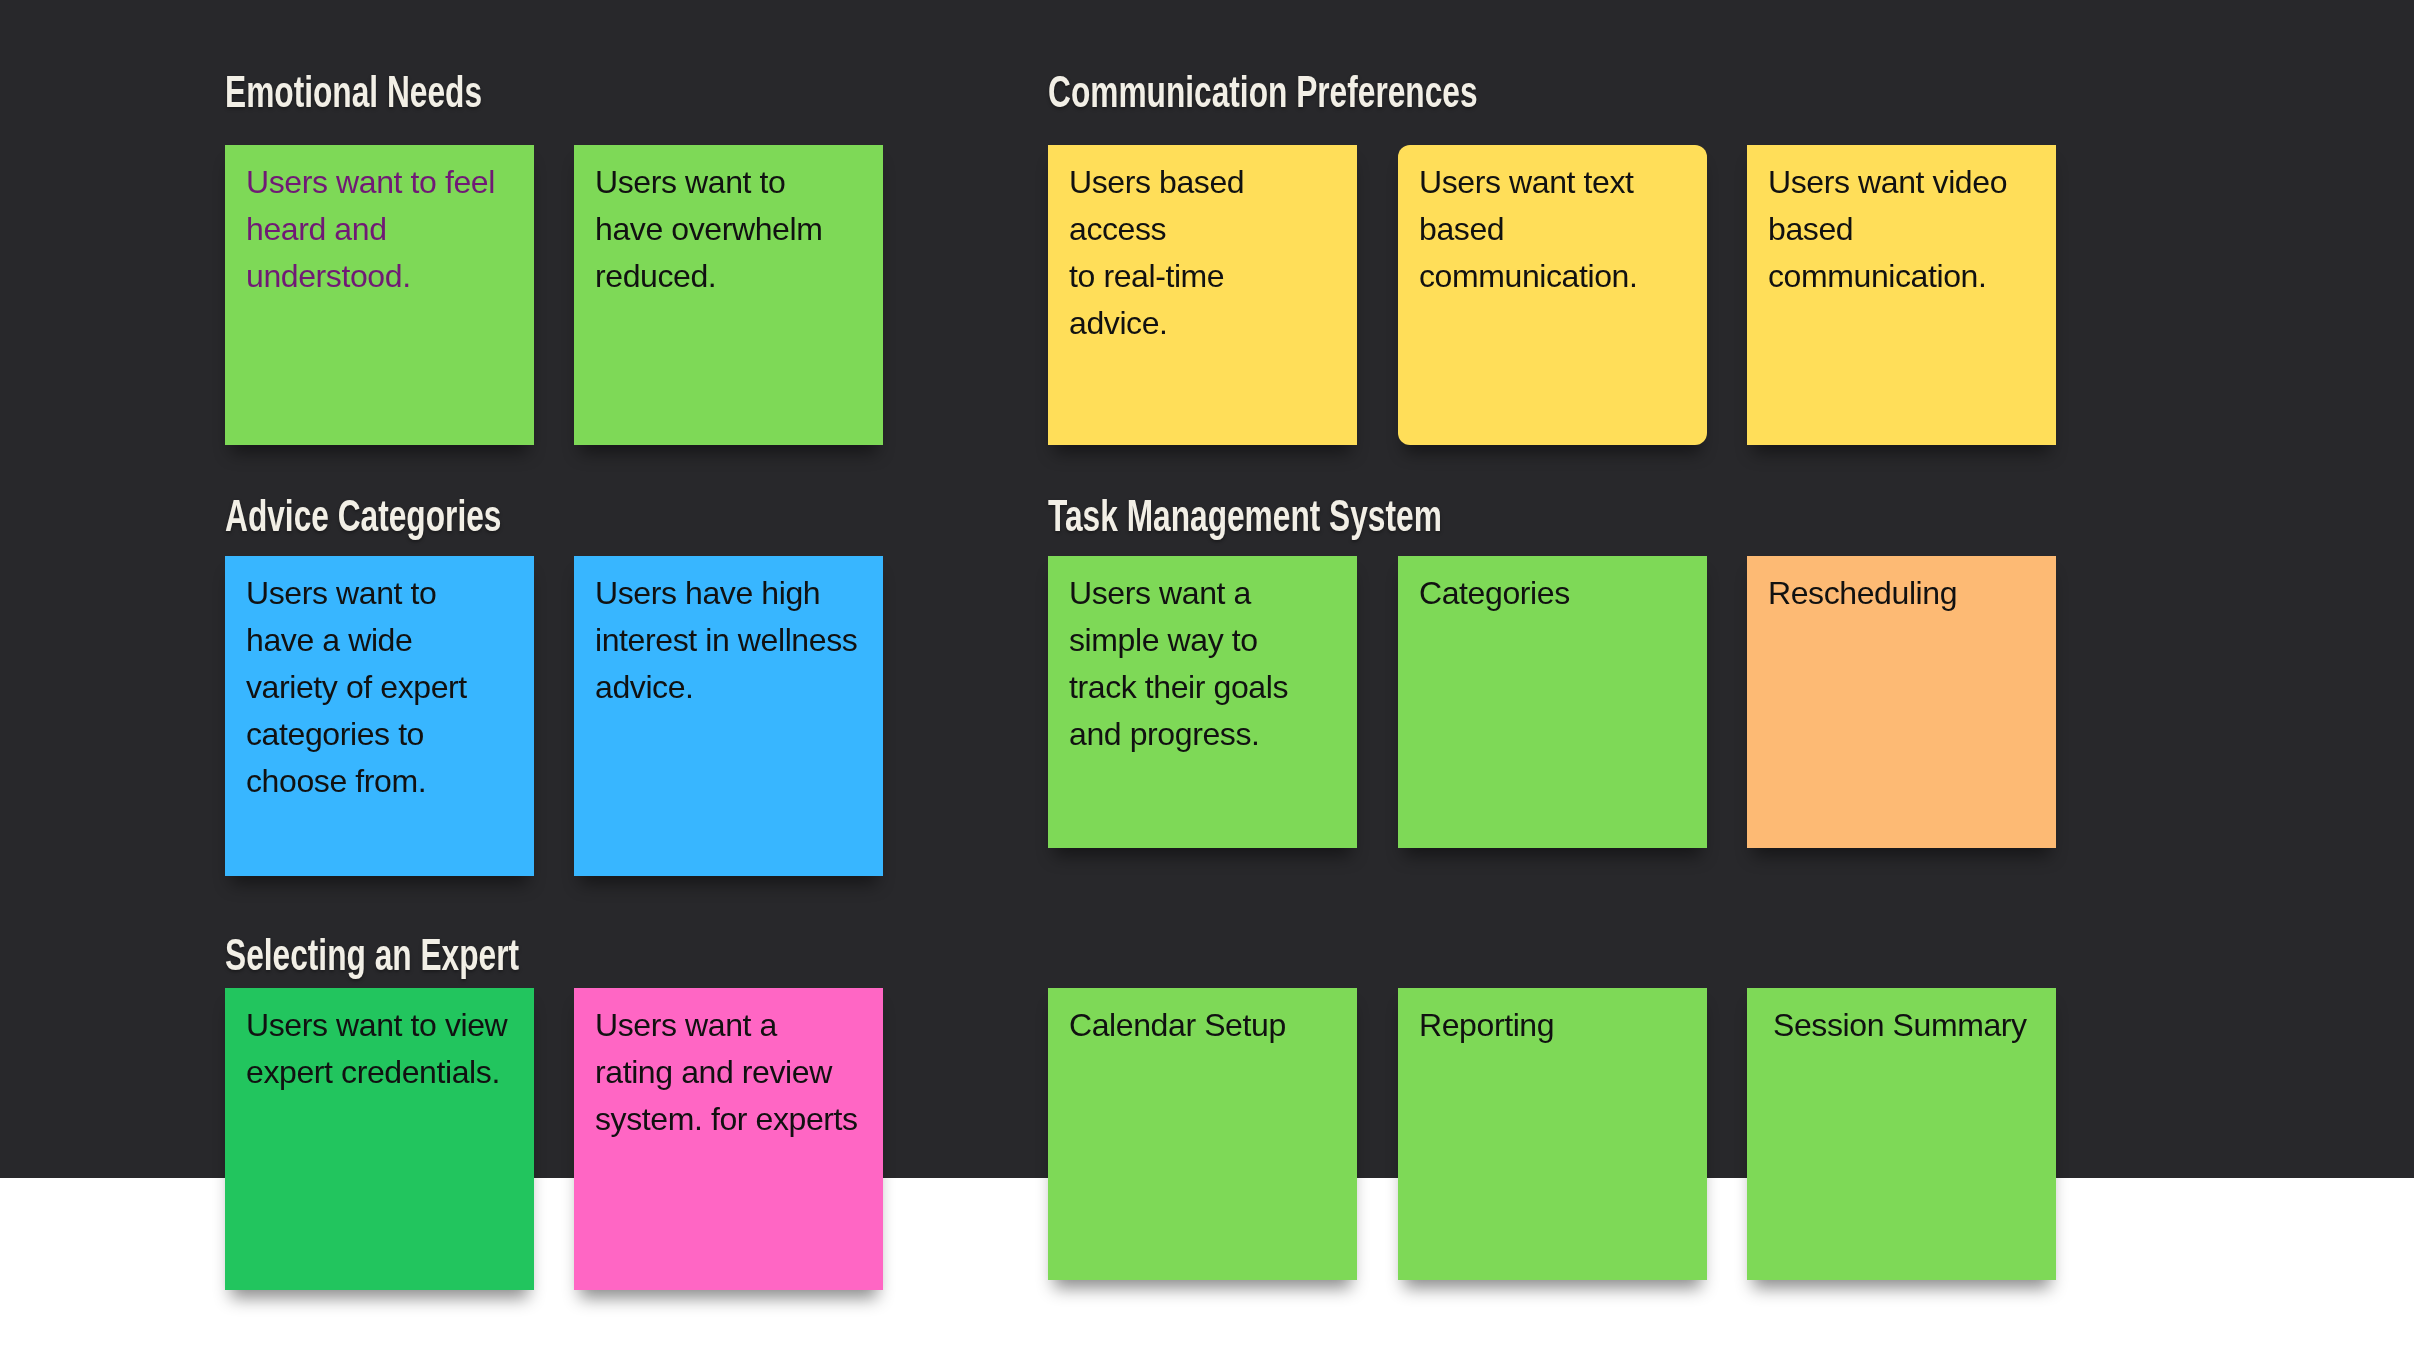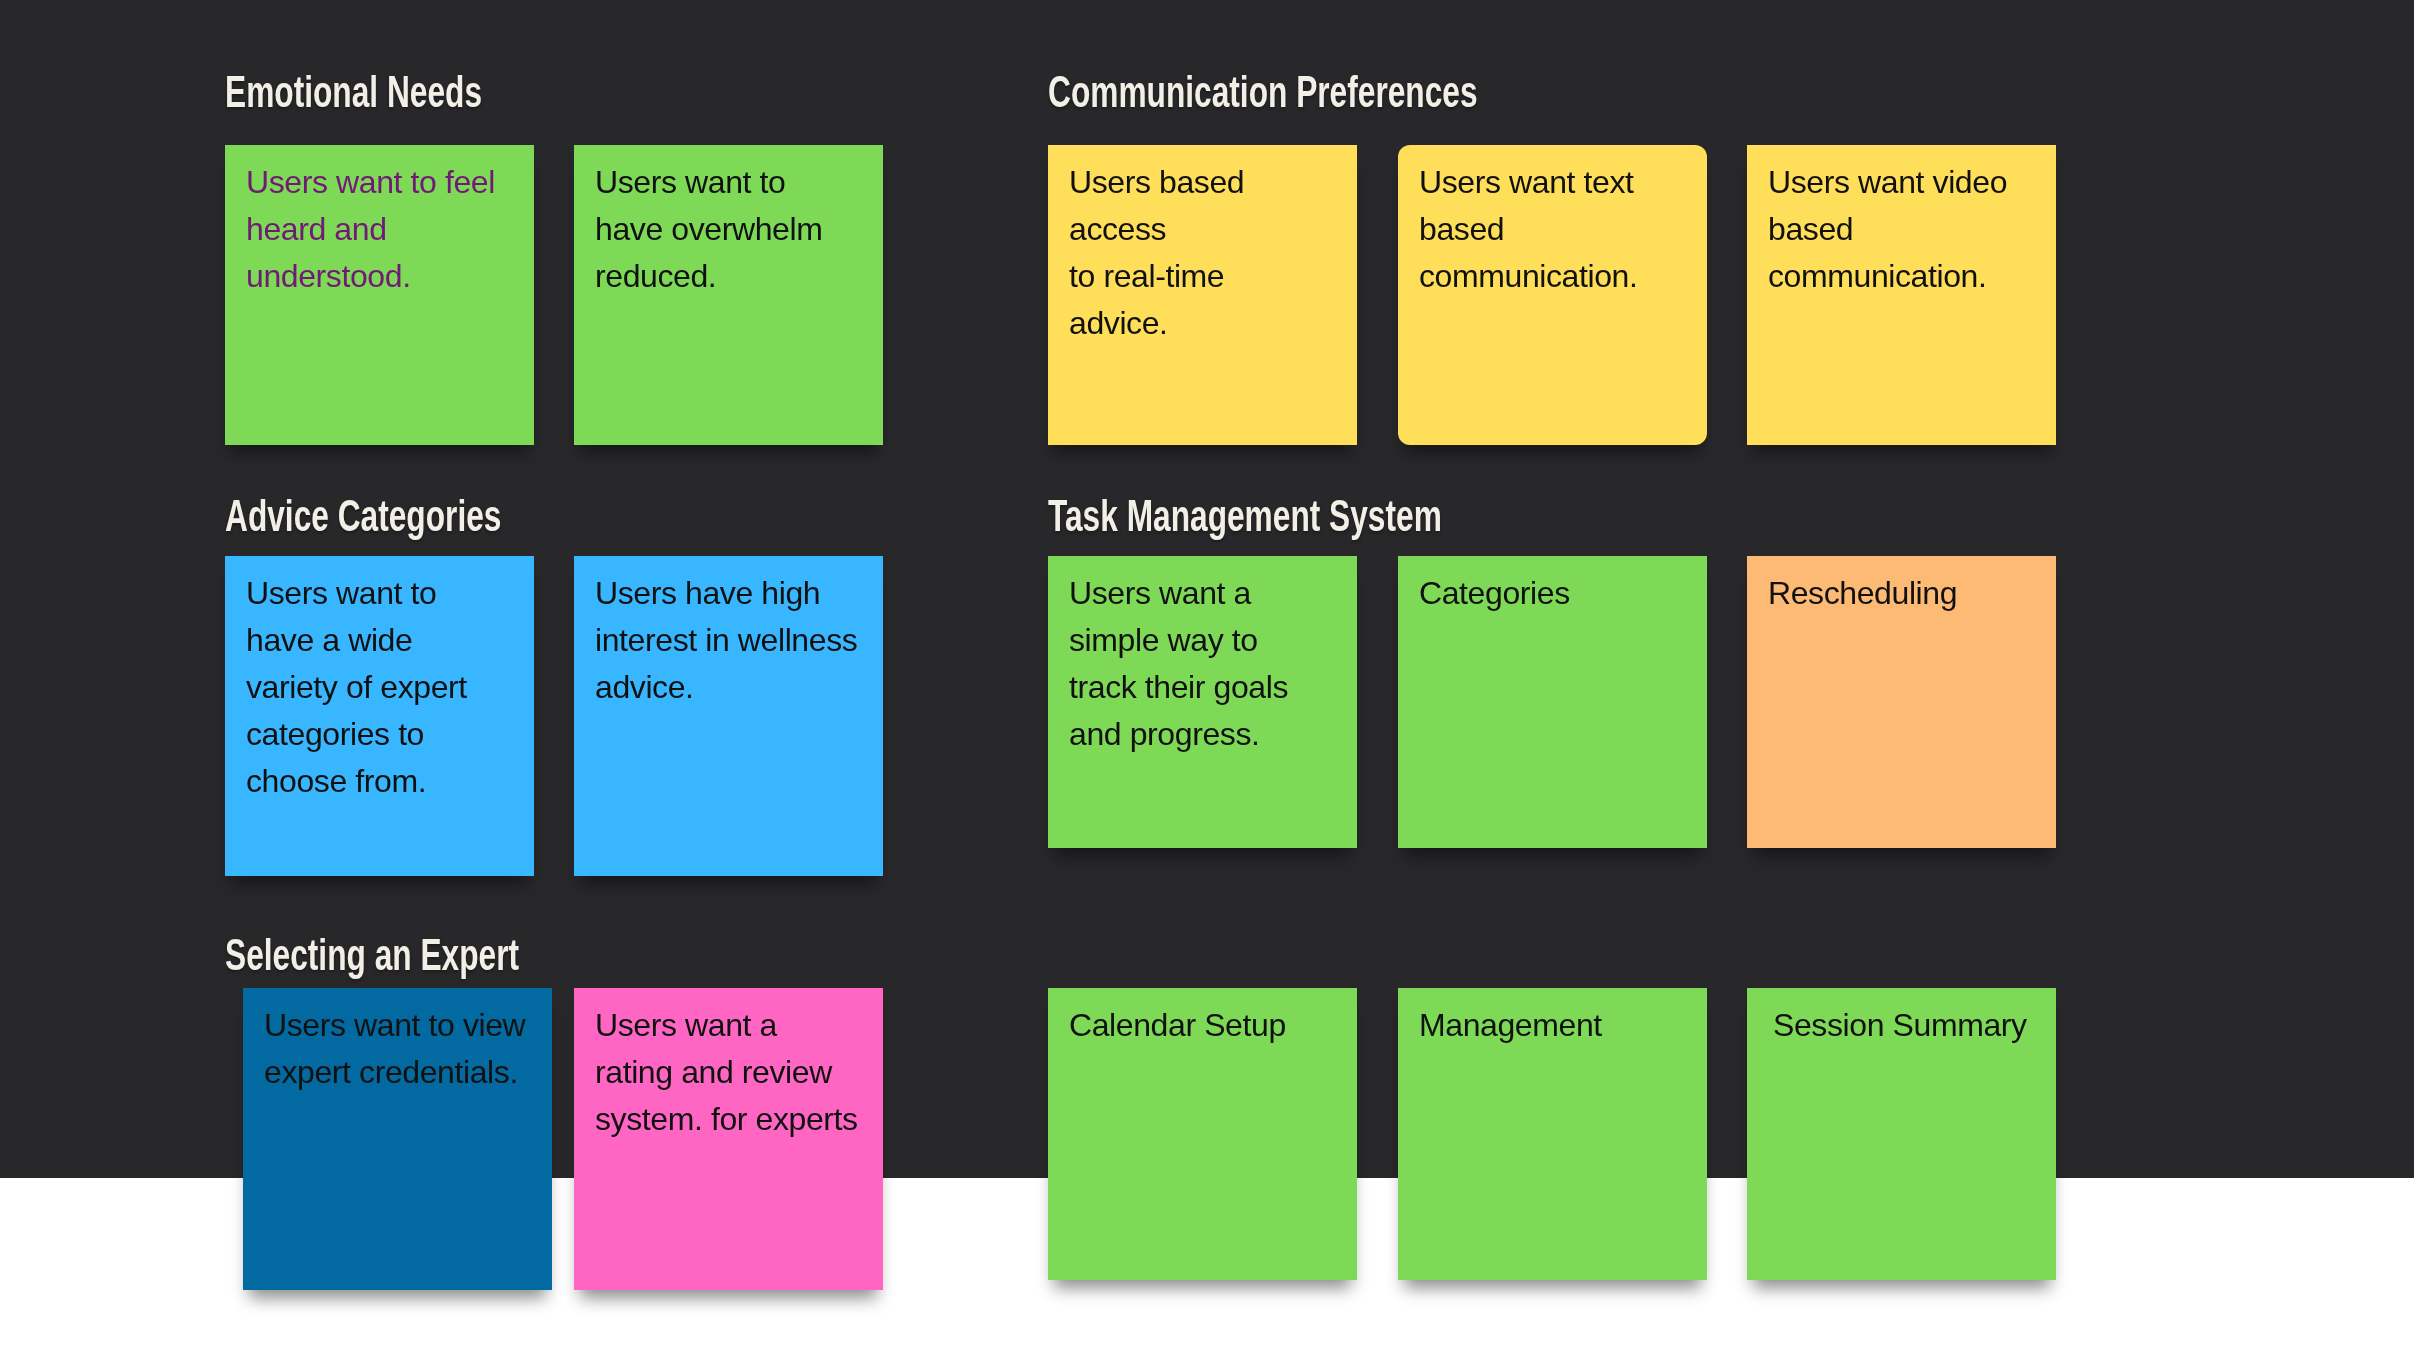--- a/index.html
+++ b/index.html
@@ -104,33 +104,33 @@
 and progress.</div>
   </div>
   <div class="note h292" style="left: 1398px; top: 556px; background-color: rgb(126, 217, 87);">
     <div class="note-text" style="color: rgb(17, 17, 17);">Categories</div>
   </div>
   <div class="note h292" style="left: 1747px; top: 556px; background-color: #fdba74;">
     <div class="note-text" style="color: rgb(17, 17, 17);">Rescheduling</div>
   </div>
 
   <h2 class="heading" style="left: 225px; top: 933px; color: rgb(242, 239, 230);">Selecting an Expert</h2>
-  <div class="note h302" style="left: 243px; top: 988px; background-color: #0369a1;">
+  <div class="note h302" style="left: 225px; top: 988px; background-color: #22c55e;">
     <div class="note-text" style="color: rgb(17, 17, 17);">Users want to view
 expert credentials.</div>
   </div>
   <div class="note h302" style="left: 574px; top: 988px; background-color: rgb(255, 102, 196);">
     <div class="note-text" style="color: rgb(17, 17, 17);">Users want a
 rating and review
 system. for experts</div>
   </div>
 
   <div class="note h292" style="left: 1048px; top: 988px; background-color: rgb(126, 217, 87);">
     <div class="note-text" style="color: rgb(17, 17, 17);">Calendar Setup</div>
   </div>
   <div class="note h292" style="left: 1398px; top: 988px; background-color: rgb(126, 217, 87);">
-    <div class="note-text" style="color: rgb(17, 17, 17);">Management</div>
+    <div class="note-text" style="color: rgb(17, 17, 17);">Reporting</div>
   </div>
   <div class="note h292" style="left: 1747px; top: 988px; background-color: rgb(126, 217, 87); padding-left: 26px;">
     <div class="note-text" style="color: rgb(17, 17, 17);">Session Summary</div>
   </div>
 
 </div>
 
 </body></html>

